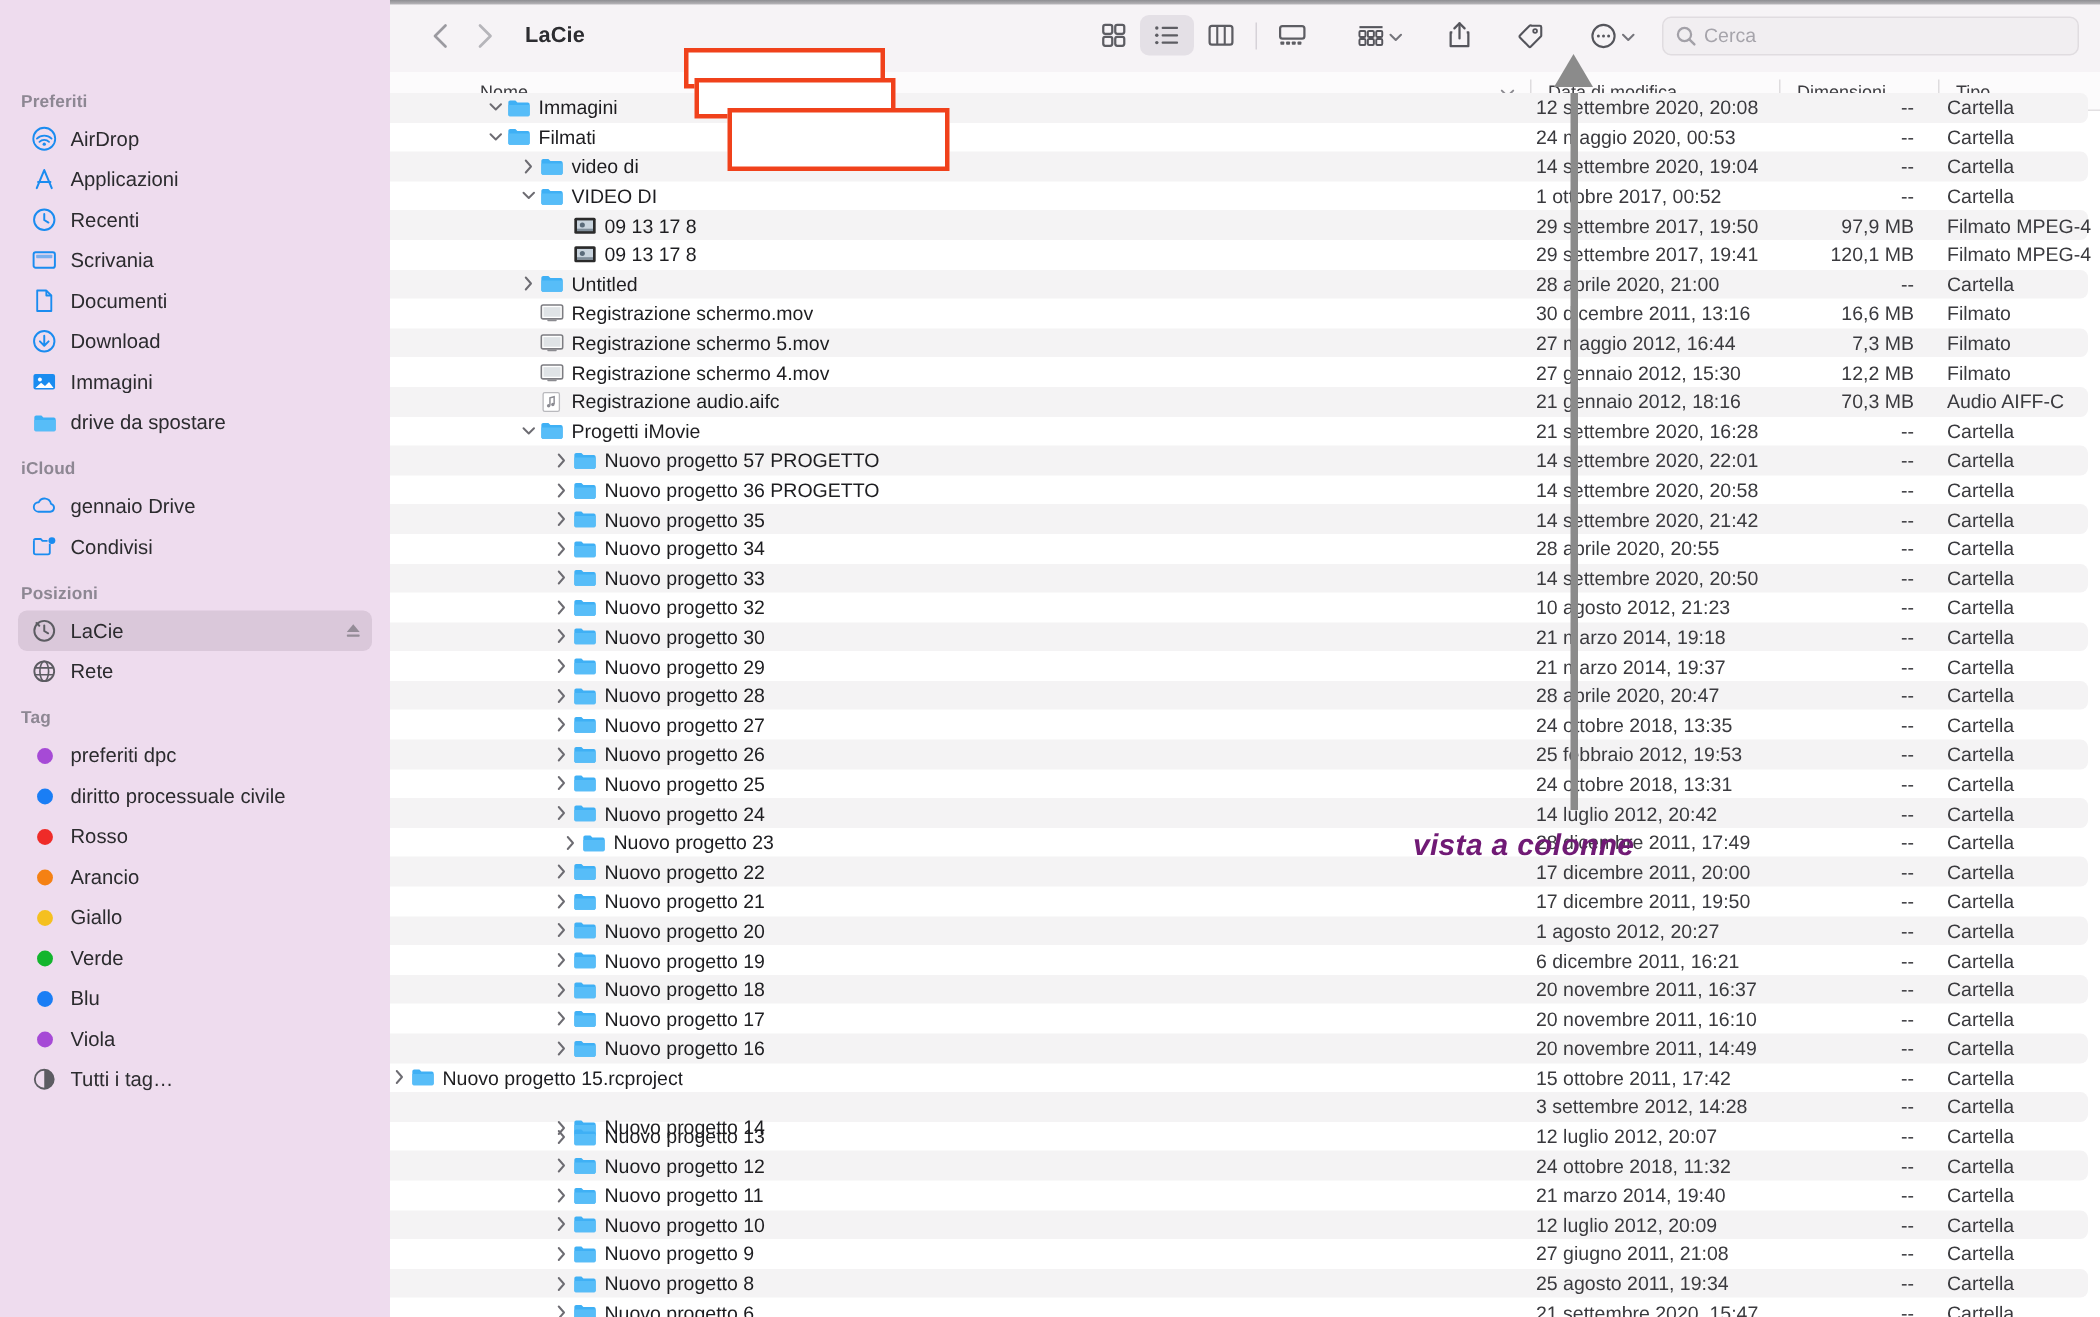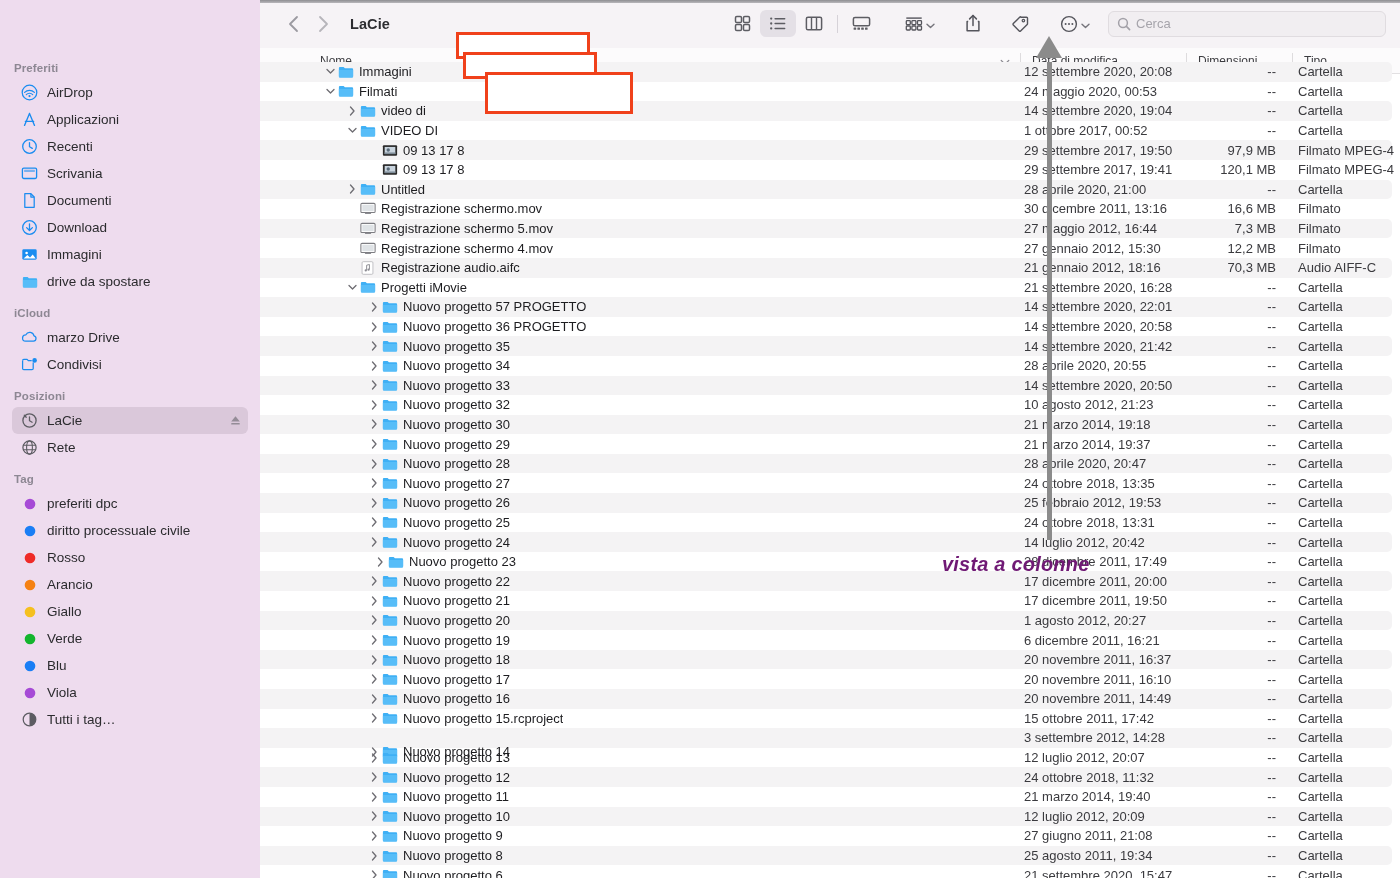--- a/index.html
+++ b/index.html
@@ -218,21 +218,21 @@
         </div>
       </div>
       <div class="sb-group">
         <div class="sb-section-title">iCloud</div>
         <div class="sb-item">
           <span class="sb-ic">
             <svg width="17" height="17" viewBox="0 0 17 17">
               <path d="M4.6 12.2a3.2 3.2 0 01.3-6.4 4.3 4.3 0 018.1 1.1 2.7 2.7 0 01-.5 5.3z" fill="none" stroke="#1a8cf0" stroke-width="1.25" stroke-linejoin="round"></path>
             </svg>
           </span>
-          <span class="sb-label">marzo Drive</span>
+          <span class="sb-label">gennaio Drive</span>
         </div>
         <div class="sb-item">
           <span class="sb-ic">
             <svg width="17" height="17" viewBox="0 0 17 17">
               <path d="M1.6 4.5c0-.7.5-1.2 1.2-1.2h3.3l1.2 1.3h3.4" fill="none" stroke="#1a8cf0" stroke-width="1.25" stroke-linejoin="round"></path>
               <path d="M1.6 4.5v7.9c0 .7.5 1.2 1.2 1.2h8.2c.7 0 1.2-.5 1.2-1.2V6.5" fill="none" stroke="#1a8cf0" stroke-width="1.25" stroke-linejoin="round"></path>
               <circle cx="13.6" cy="4.4" r="2.3" fill="#1a8cf0"></circle>
             </svg>
           </span>
           <span class="sb-label">Condivisi</span>
@@ -1110,21 +1110,21 @@
                 <path d="M1 5.3h16v7c0 .8-.6 1.4-1.4 1.4H2.4c-.8 0-1.4-.6-1.4-1.4z" fill="#57bdf8"></path>
               </svg>
             </span>
             <span class="fname">Nuovo progetto 16</span>
           </div>
           <div class="cell-date">20 novembre 2011, 14:49</div>
           <div class="cell-size">--</div>
           <div class="cell-type">Cartella</div>
         </div>
         <div class="row">
-          <div class="cell-name" style="padding-left: 108px;">
+          <div class="cell-name" style="">
             <span class="twisty">
               <svg width="7" height="10" viewBox="0 0 7 10">
                 <path d="M1.5 1L5 5 1.5 9" fill="none" stroke="currentColor" stroke-width="1.3" stroke-linecap="round" stroke-linejoin="round"></path>
               </svg>
             </span>
             <span class="ficon">
               <svg width="16" height="14" viewBox="0 0 18 15">
                 <path d="M1 3.3c0-.8.6-1.4 1.4-1.4h3.9l1.5 1.5h7.8c.8 0 1.4.6 1.4 1.4v7.5c0 .8-.6 1.4-1.4 1.4H2.4c-.8 0-1.4-.6-1.4-1.4z" fill="#3fb0f5"></path>
                 <path d="M1 5.3h16v7c0 .8-.6 1.4-1.4 1.4H2.4c-.8 0-1.4-.6-1.4-1.4z" fill="#57bdf8"></path>
               </svg>

